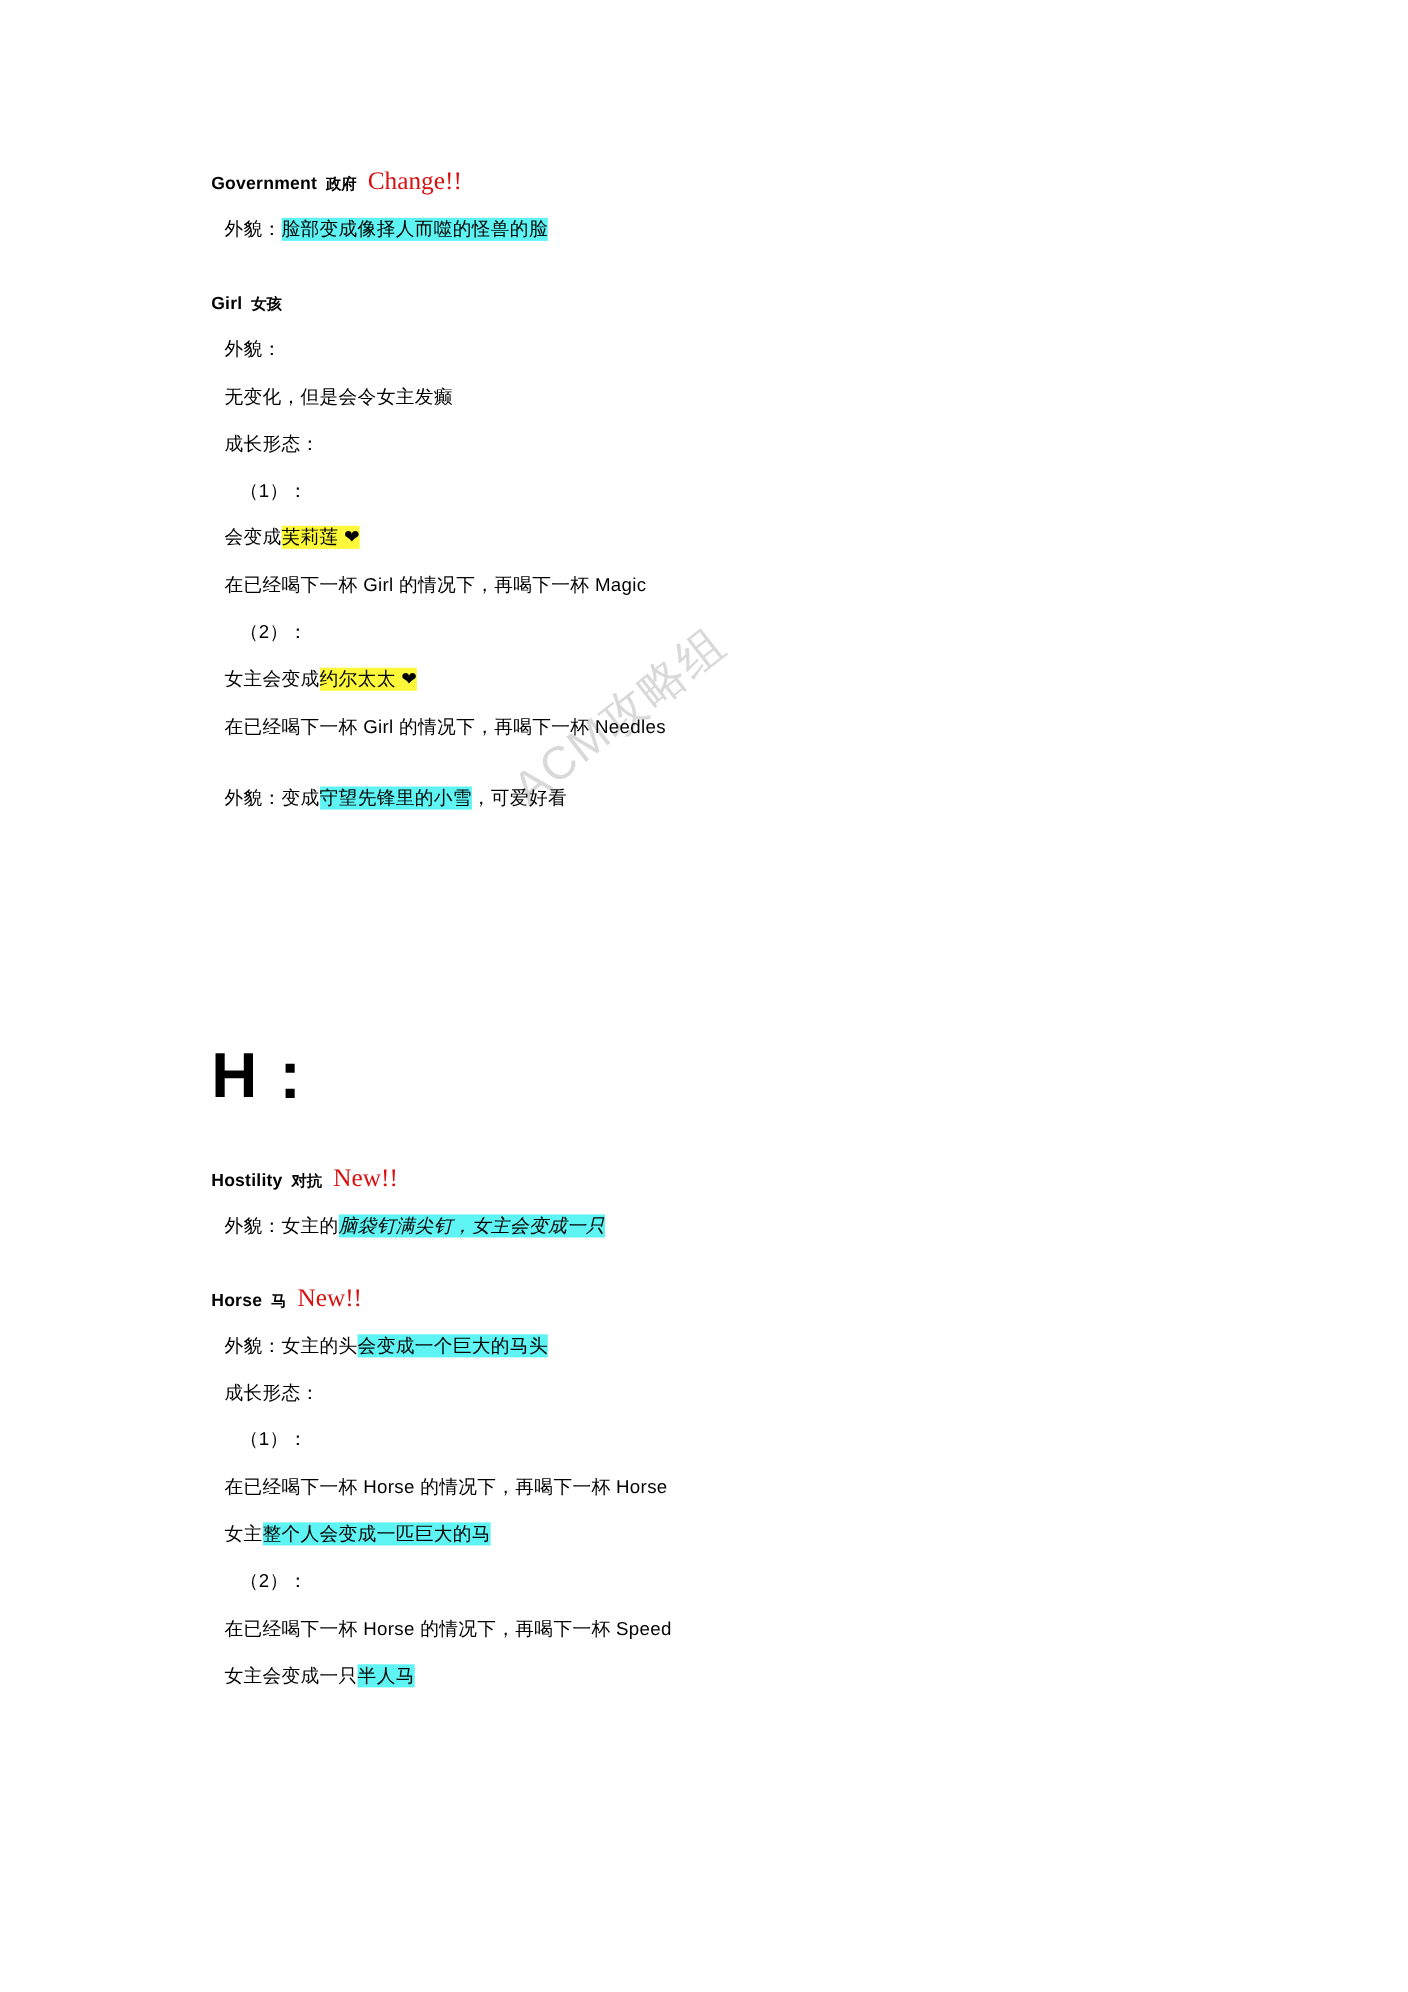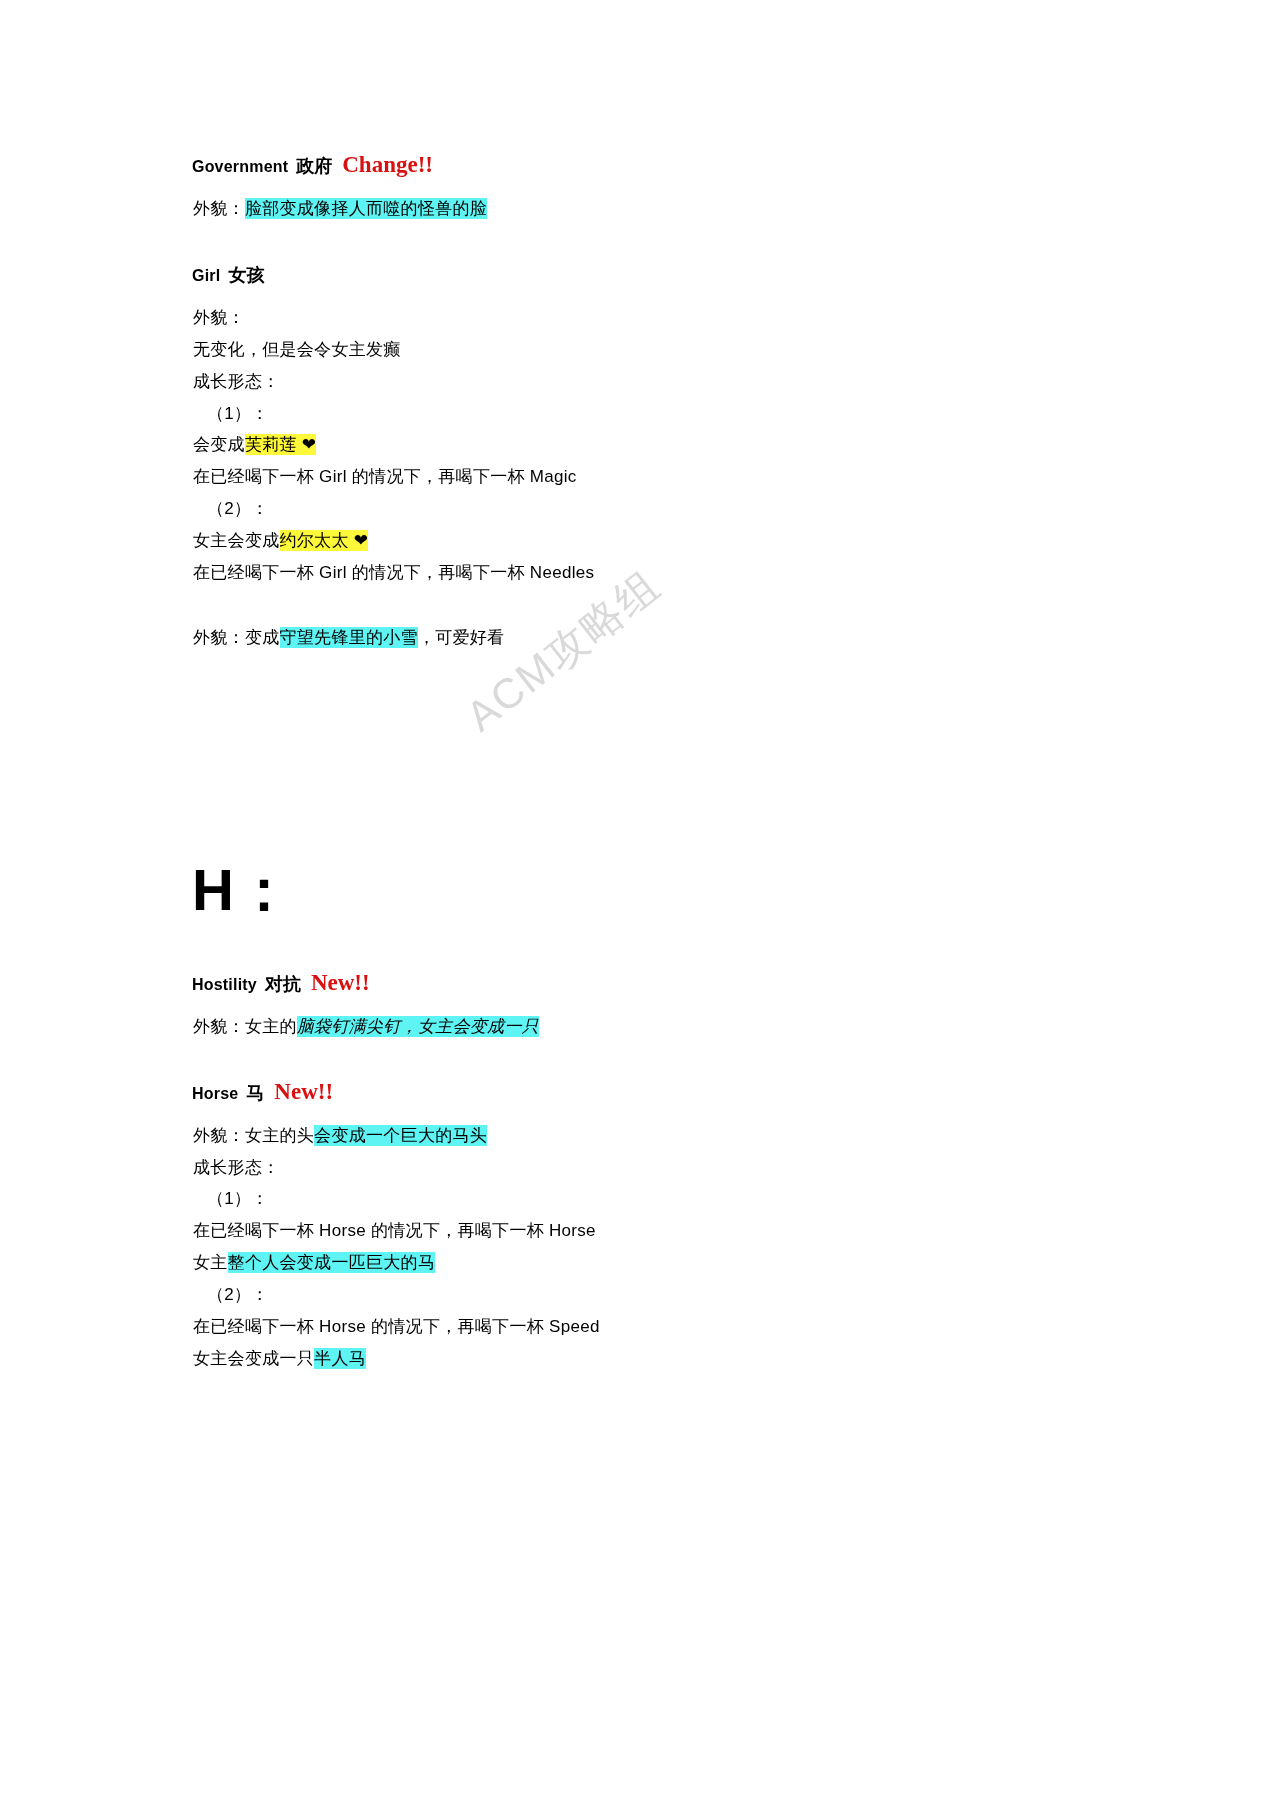--- a/index.html
+++ b/index.html
@@ -39,38 +39,38 @@
     line-height: 1.3;
     margin-bottom: 14px;
     white-space: nowrap;
   }
   .entry-head .en {
     font-size: 16px;
     font-weight: bold;
     letter-spacing: 0.2px;
   }
   .entry-head .cn {
-    font-size: 18px;
+    font-size: 14px;
     font-weight: bold;
     margin-left: 8px;
     text-align: center;
   }
   .entry-head .tag {
     color: #d81010;
     font-size: 23px;
-    font-weight: bold;
+    font-weight: normal;
     margin-left: 10px;
     font-family: "Liberation Serif", serif;
   }
 
   .line {
     font-size: 17px;
     line-height: 1.82;
     letter-spacing: 0.3px;
-    margin: 1px;
+    margin: 12px;
     white-space: nowrap;
   }
   .label { font-size: 17px; }
 
   .hl-cyan {
     background: #5ff4f4;
     padding: 1px 0;
   }
   .hl-cyan-i {
     background: #5ff4f4;

